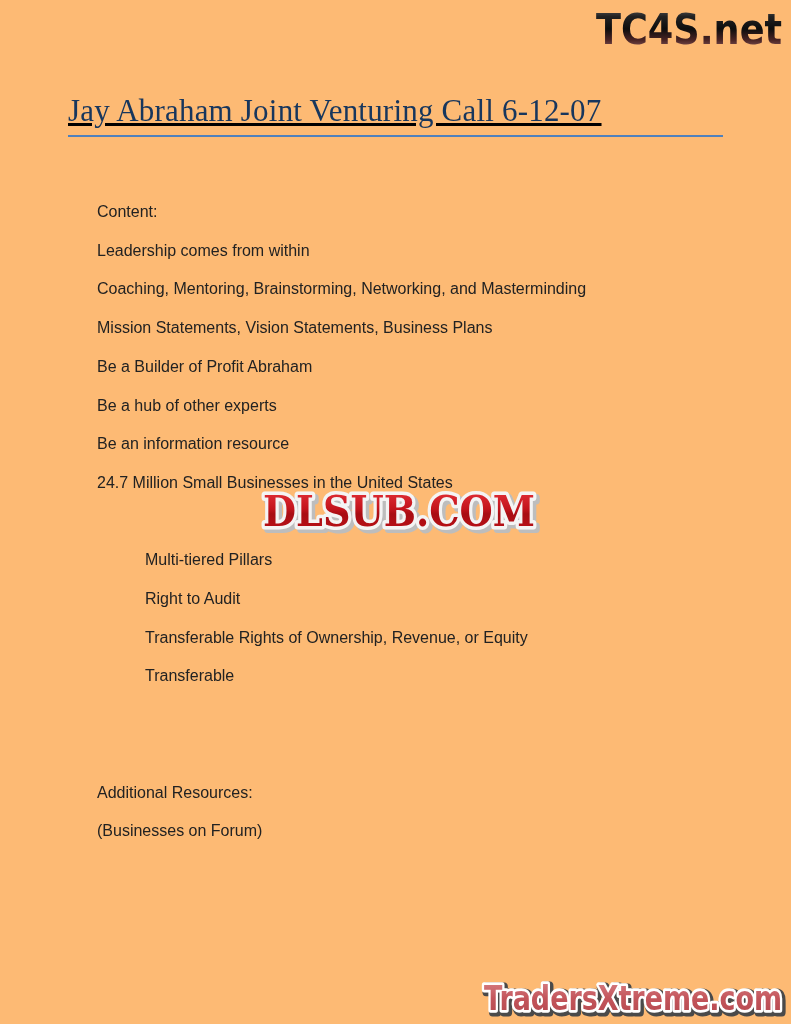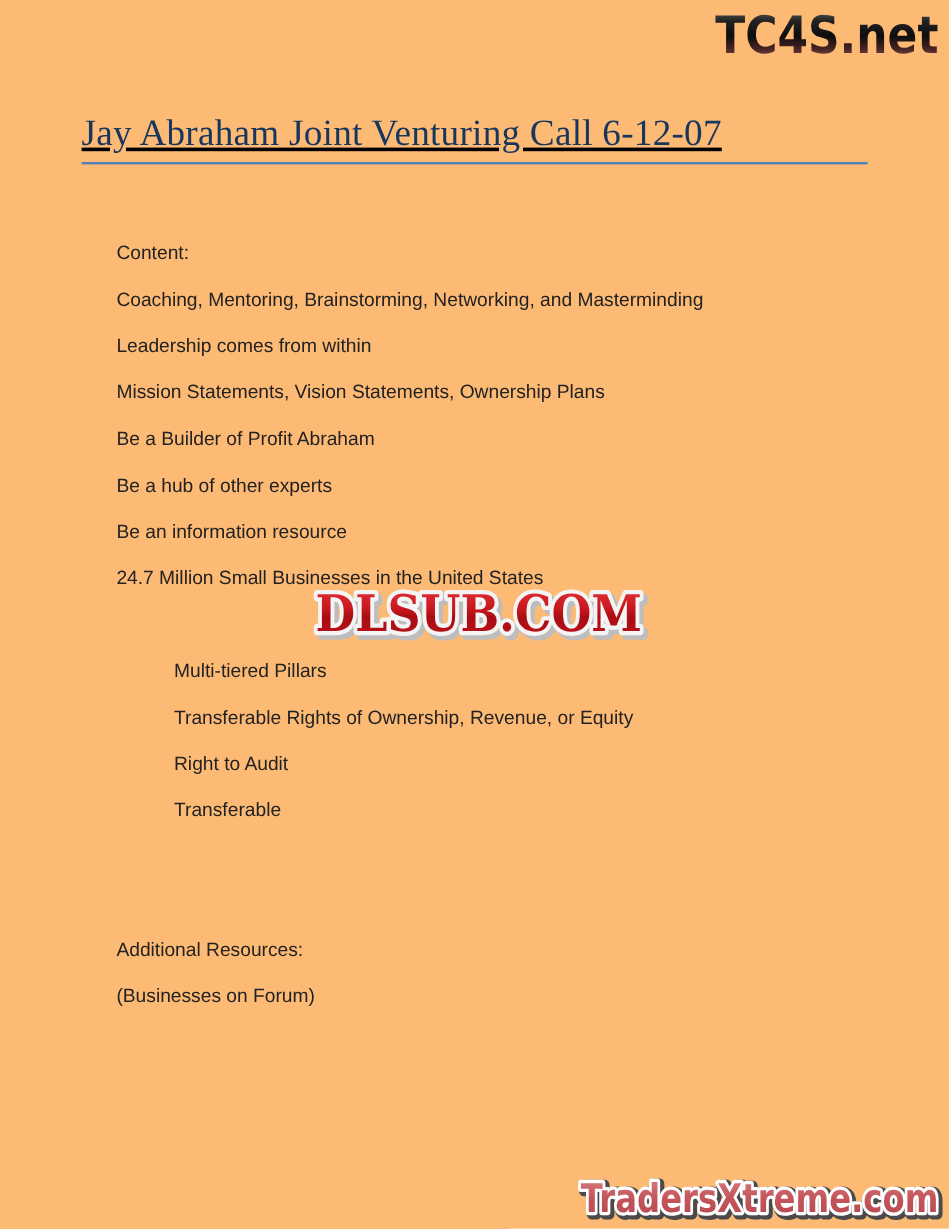--- a/index.html
+++ b/index.html
@@ -96,31 +96,31 @@
     </defs>
     <text x="96" y="40" text-anchor="middle" font-family="DejaVu Sans, sans-serif" font-weight="bold" font-size="43" textLength="186" lengthAdjust="spacingAndGlyphs" fill="url(#steelGrad)">TC4S.net</text>
   </svg>
 
   <div class="title-block" style="border-bottom-color: rgb(79, 129, 189); text-decoration: underline;">
     <h1 style="color: rgb(23, 54, 93);">Jay Abraham Joint Venturing Call 6-12-07</h1>
   </div>
 
   <div class="content" style="color: rgb(34, 34, 34);">
       <p>Content:</p>
+      <p>Leadership comes from within</p>
       <p>Coaching, Mentoring, Brainstorming, Networking, and Masterminding</p>
-      <p>Leadership comes from within</p>
-      <p>Mission Statements, Vision Statements, Ownership Plans</p>
+      <p>Mission Statements, Vision Statements, Business Plans</p>
       <p>Be a Builder of Profit Abraham</p>
       <p>Be a hub of other experts</p>
       <p>Be an information resource</p>
       <p>24.7 Million Small Businesses in the United States</p>
       <p></p>
       <p class="indent-1">Multi-tiered Pillars</p>
+      <p class="indent-1">Right to Audit</p>
       <p class="indent-1">Transferable Rights of Ownership, Revenue, or Equity</p>
-      <p class="indent-1">Right to Audit</p>
       <p class="indent-1">Transferable</p>
       <p></p>
       <p></p>
       <p>Additional Resources:</p>
       <p>(Businesses on Forum)</p>
     </div>
 
   <svg class="wm-center" viewBox="0 0 292 58" xmlns="http://www.w3.org/2000/svg" aria-hidden="true">
     <defs>
       <linearGradient id="redGrad" x1="0" y1="0" x2="0" y2="1">

